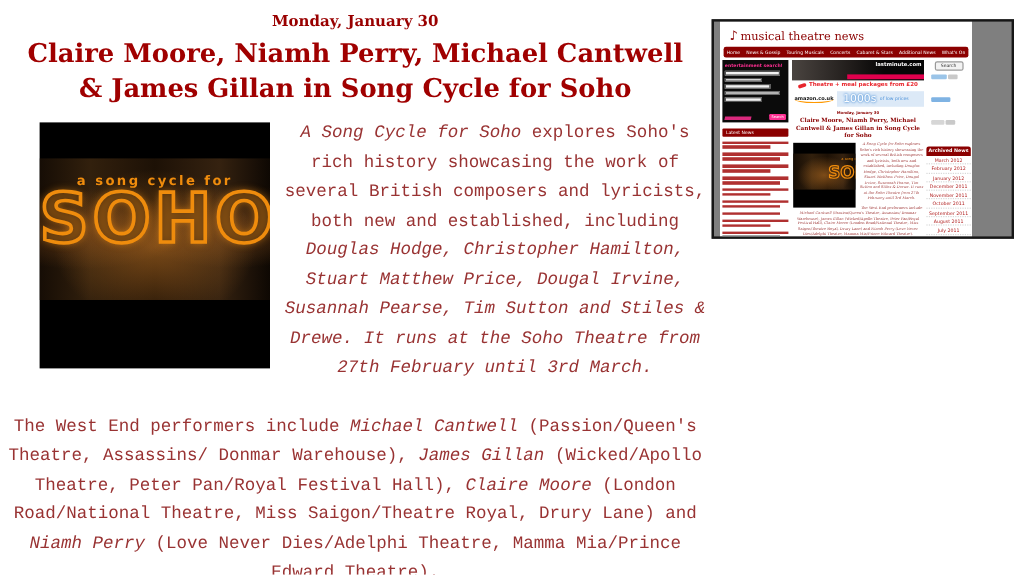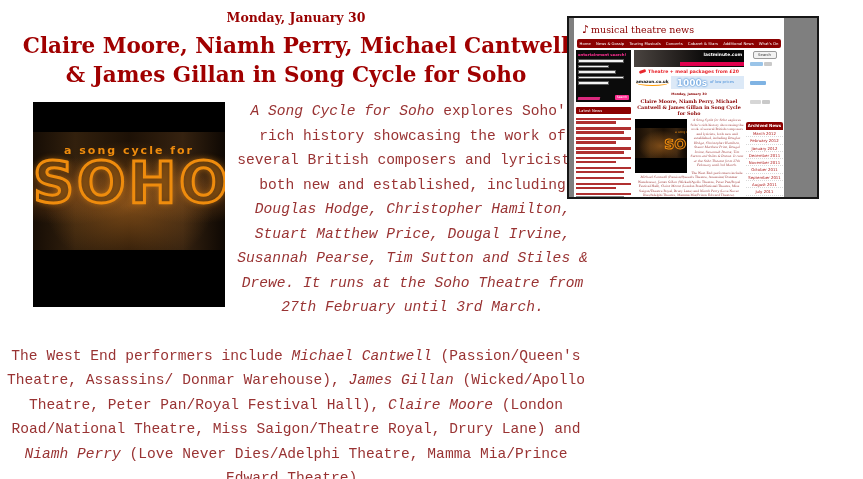--- a/index.html
+++ b/index.html
@@ -27,21 +27,21 @@
       linear-gradient(90deg,#160d05,#32200d 22%,#1d1106 50%,#352210 78%,#0e0803);
   }
   .poster-pre { position:absolute; top:40px; width:100%; text-align:center; color:#ef8c0d;
                 font-family:"DejaVu Sans",sans-serif; font-weight:bold; font-size:11px; letter-spacing:2px; }
   .poster-soho { position:absolute; top:53px; width:100%; text-align:center;
                  font-family:"DejaVu Sans",sans-serif; font-weight:bold; font-size:57px; line-height:1;
                  letter-spacing:3px; color:rgba(70,42,14,0.55);
                  -webkit-text-stroke:3px #ef8c0d; text-shadow:0 0 7px rgba(255,150,20,0.65); }
 
   
-  .thumb { position:absolute; left:567px; top:16px; width:252px; height:183px;
+  .thumb { position:absolute; left:593px; top:16px; width:252px; height:183px;
            background:#7f7f7f; border:2px solid #161616; overflow:hidden; cursor:pointer; }
   .thumb-white { position:absolute; left:5px; top:0; width:210px; height:100%; background:#fff; overflow:hidden; }
   .mini-header { height:20px; padding:5px 0 0 8px; color:#8b0000; font-size:9.5px; white-space:nowrap; }
   .mini-clef { font-style:italic; font-weight:bold; font-size:11px; margin-right:2px; }
   .mini-nav { margin:1px 3px 0; height:9px; background:#8b0000; border-radius:2px;
               display:flex; align-items:center; justify-content:space-around; overflow:hidden; }
   .mini-nav span { color:#fff; font-size:3.8px; font-family:"DejaVu Sans",sans-serif; white-space:nowrap; }
   .mini-body { position:relative; height:152px; margin-top:2px; }
 
   
@@ -72,21 +72,21 @@
   .ad-theatre { height:9px; background:#fff; display:flex; align-items:center; justify-content:center;
                 color:#e8262d; font-weight:bold; font-size:4.6px; font-family:"DejaVu Sans",sans-serif;
                 white-space:nowrap; overflow:hidden; }
   .ad-chilli { display:inline-block; width:7px; height:3px; background:#e8262d; border-radius:2px;
                transform:rotate(-18deg); margin-right:2px; }
   .ad-amazon { position:relative; height:13px; background:linear-gradient(90deg,#ffffff 34%,#dce9f7 34%);
                display:flex; align-items:center; overflow:hidden;
                font-family:"DejaVu Sans",sans-serif; }
   .ad-az-logo { font-size:4.2px; color:#111; font-weight:bold; margin-left:2px;
                 border-bottom:1px solid #f90; border-radius:0 0 60% 60%; padding-bottom:1px; }
-  .ad-az-big { font-size:9px; font-weight:bold; color:#fff; margin-left:8px;
+  .ad-az-big { font-size:9px; font-weight:normal; color:#fff; margin-left:8px;
                text-shadow:0 0 2px #4a90d9, 0 0 2px #4a90d9; }
   .ad-az-sub { font-size:3.8px; color:#4a90d9; margin-left:3px; line-height:1.1; }
   .m-article { margin-top:3px; text-align:center; }
   .m-date { font-size:3.2px; font-weight:bold; color:#8b0000; font-family:"DejaVu Sans",sans-serif; }
   .m-title { margin:1.5px 3px 2px; font-size:4.8px; font-weight:bold; color:#8b0000; line-height:1.3; }
   .m-flow { color:#a03b3b; font-size:3px; line-height:1.5; text-align:center; }
   .m-flow p { margin:0 0 3px; }
   .m-soho { float:left; width:52px; height:54px; margin:1px 3px 1px 1px; background:#000;
             position:relative; overflow:hidden; }
   .m-soho-photo { position:absolute; top:9px; left:0; width:100%; height:30px;

